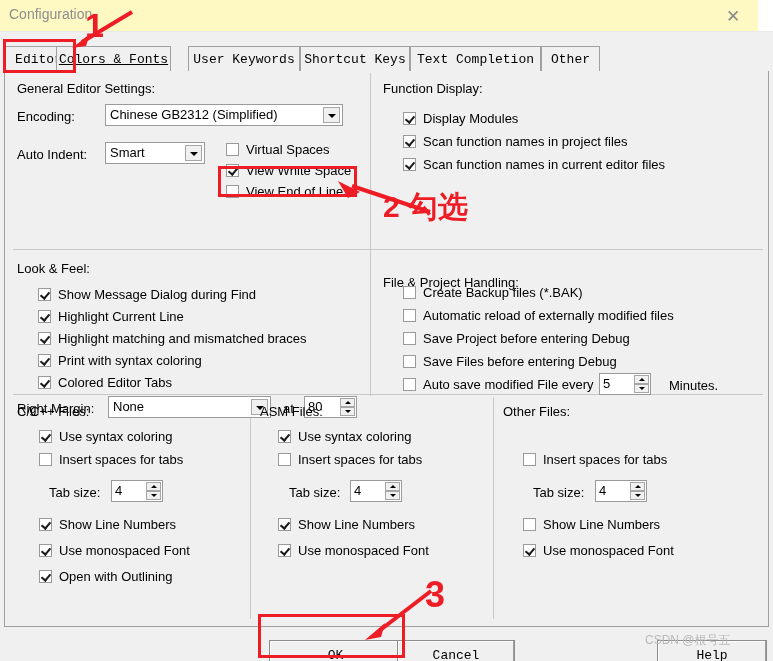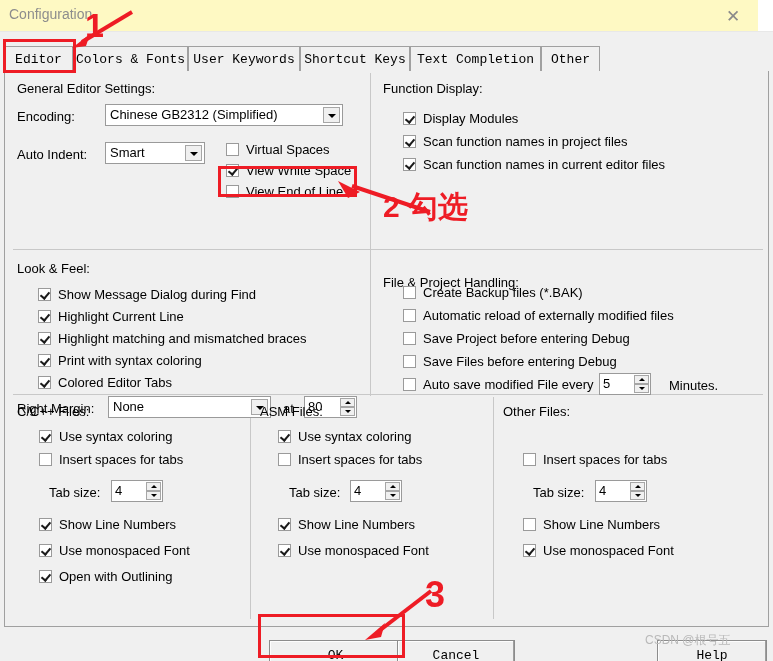--- a/index.html
+++ b/index.html
@@ -154,21 +154,21 @@
 
 <div class="titlebar">
   <div class="title-text">Configuration</div>
   <div class="close-btn">✕</div>
 </div>
 
 <div class="dialog">
 
   <div class="tabstrip">
     <div class="tab selected" style="left:0px;width:69px;">Editor</div>
-    <div class="tab" style="left:69px;width:115px;">Colors &amp; Fonts</div>
+    <div class="tab" style="left:52px;width:115px;text-decoration:underline;">Colors &amp; Fonts</div>
     <div class="tab" style="left:296px;width:110px;">Shortcut Keys</div>
     <div class="tab" style="left:184px;width:112px;">User Keywords</div>
     <div class="tab" style="left:406px;width:131px;">Text Completion</div>
     <div class="tab" style="left:537px;width:59px;">Other</div>
   </div>
 
   <div class="panel">
 
     <div class="vsep" style="left:365px;top:2px;height:323px;"></div>
     <div class="hsep" style="left:8px;top:178px;width:750px;"></div>

